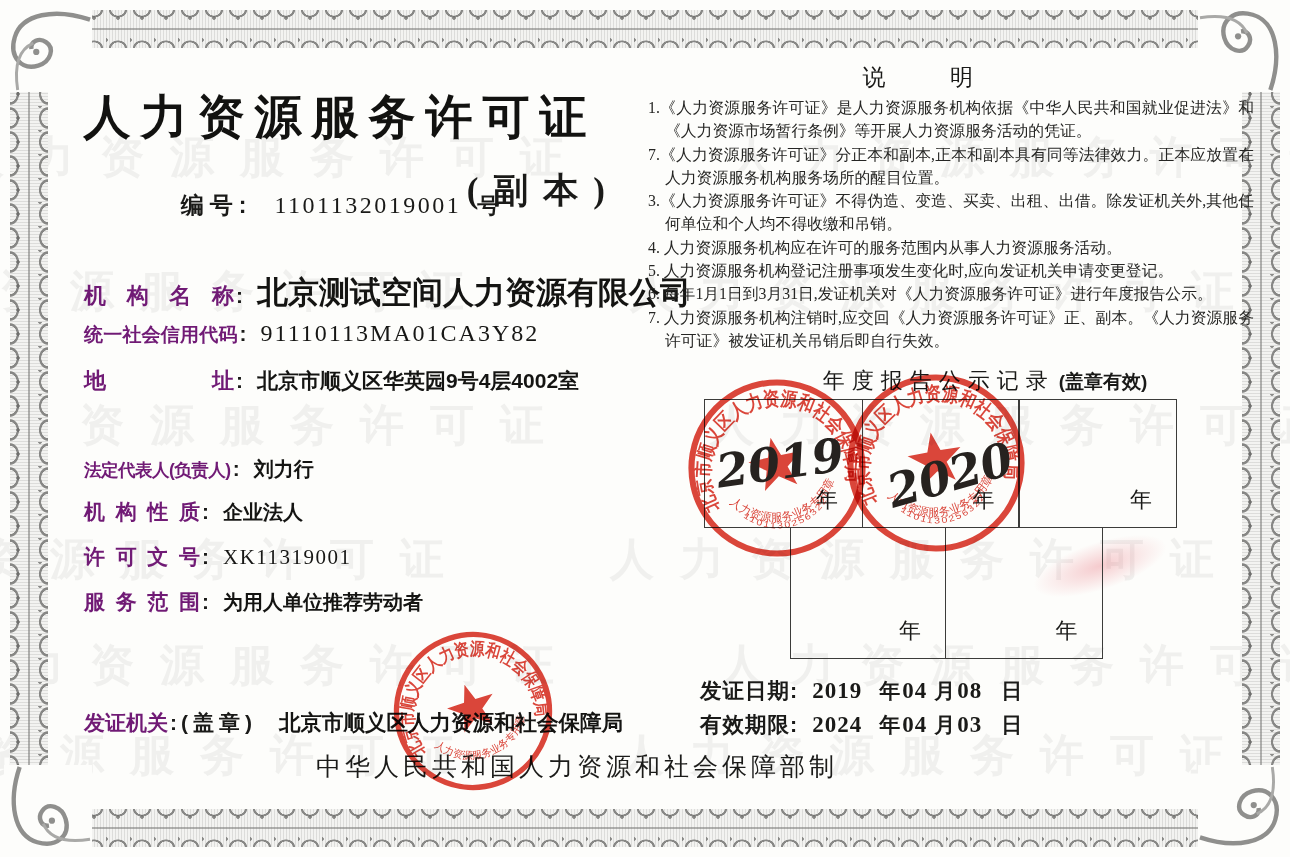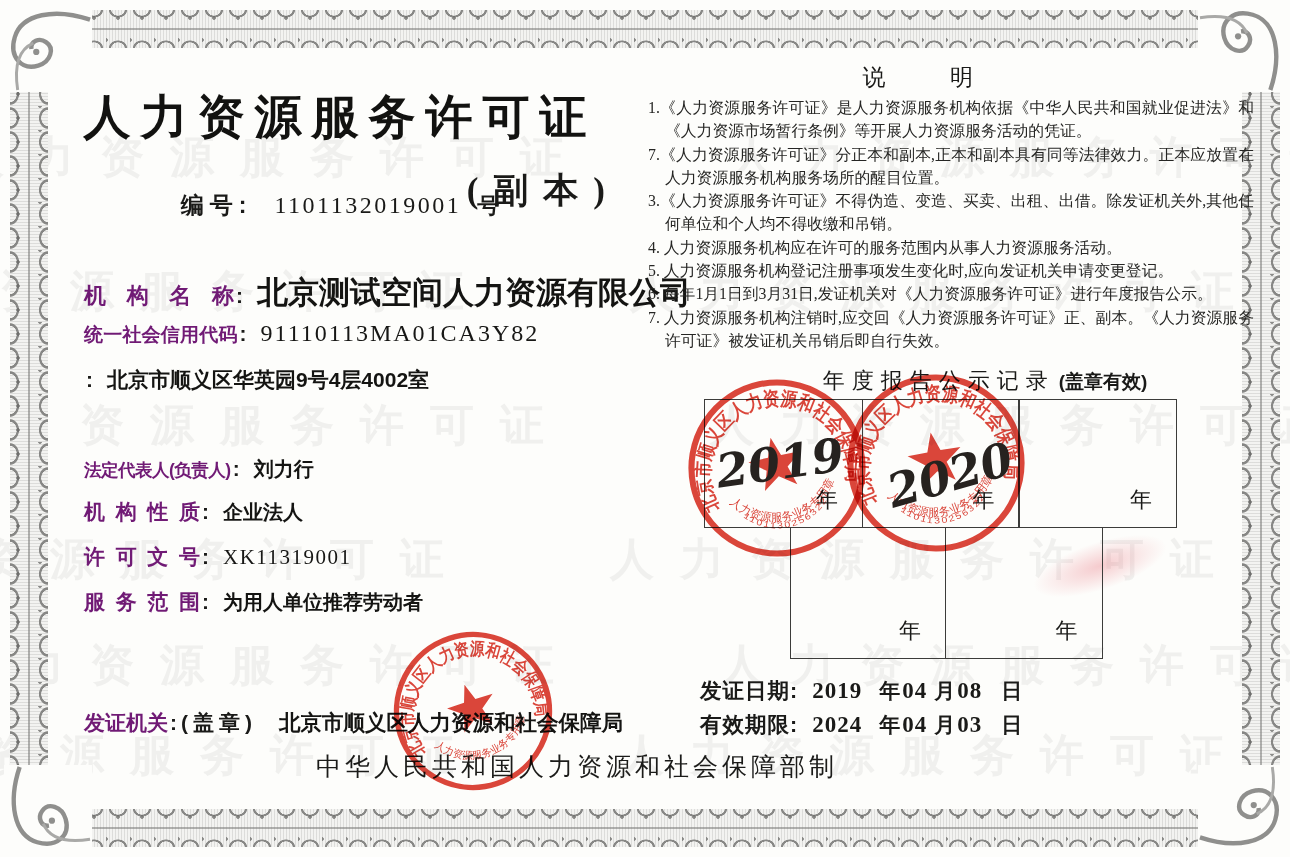--- a/index.html
+++ b/index.html
@@ -164,20 +164,21 @@
     <span class="flabel jw150">机构名称</span>
       <span class="colon">:</span>
     <span class="v-sans" style="font-size:31px">北京测试空间人力资源有限公司</span>
   </div>
   <div class="row" style="top:320px">
     <span class="flabel code-label">统一社会信用代码</span>
       <span class="colon">:</span>
     <span class="v-serif" style="font-size:24px;letter-spacing:2px">91110113MA01CA3Y82</span>
   </div>
   <div class="row" style="top:366px">
+    <span class="flabel jw150">地址</span>
       <span class="colon">:</span>
     <span class="v-sans" style="font-size:21px">北京市顺义区华英园9号4层4002室</span>
   </div>
   <div class="row" style="top:456px">
     <span class="flabel legal-label">法定代表人(负责人)</span>
       <span class="colon">:</span>
     <span class="v-sans" style="font-size:20px">刘力行</span>
   </div>
   <div class="row" style="top:498px">
     <span class="flabel jw116">机构性质</span>

